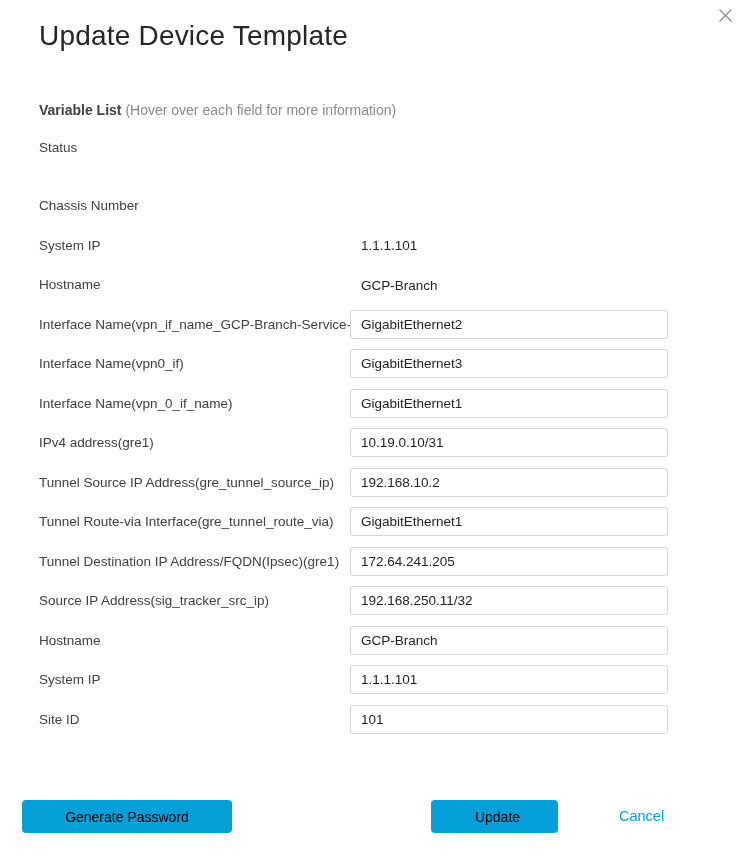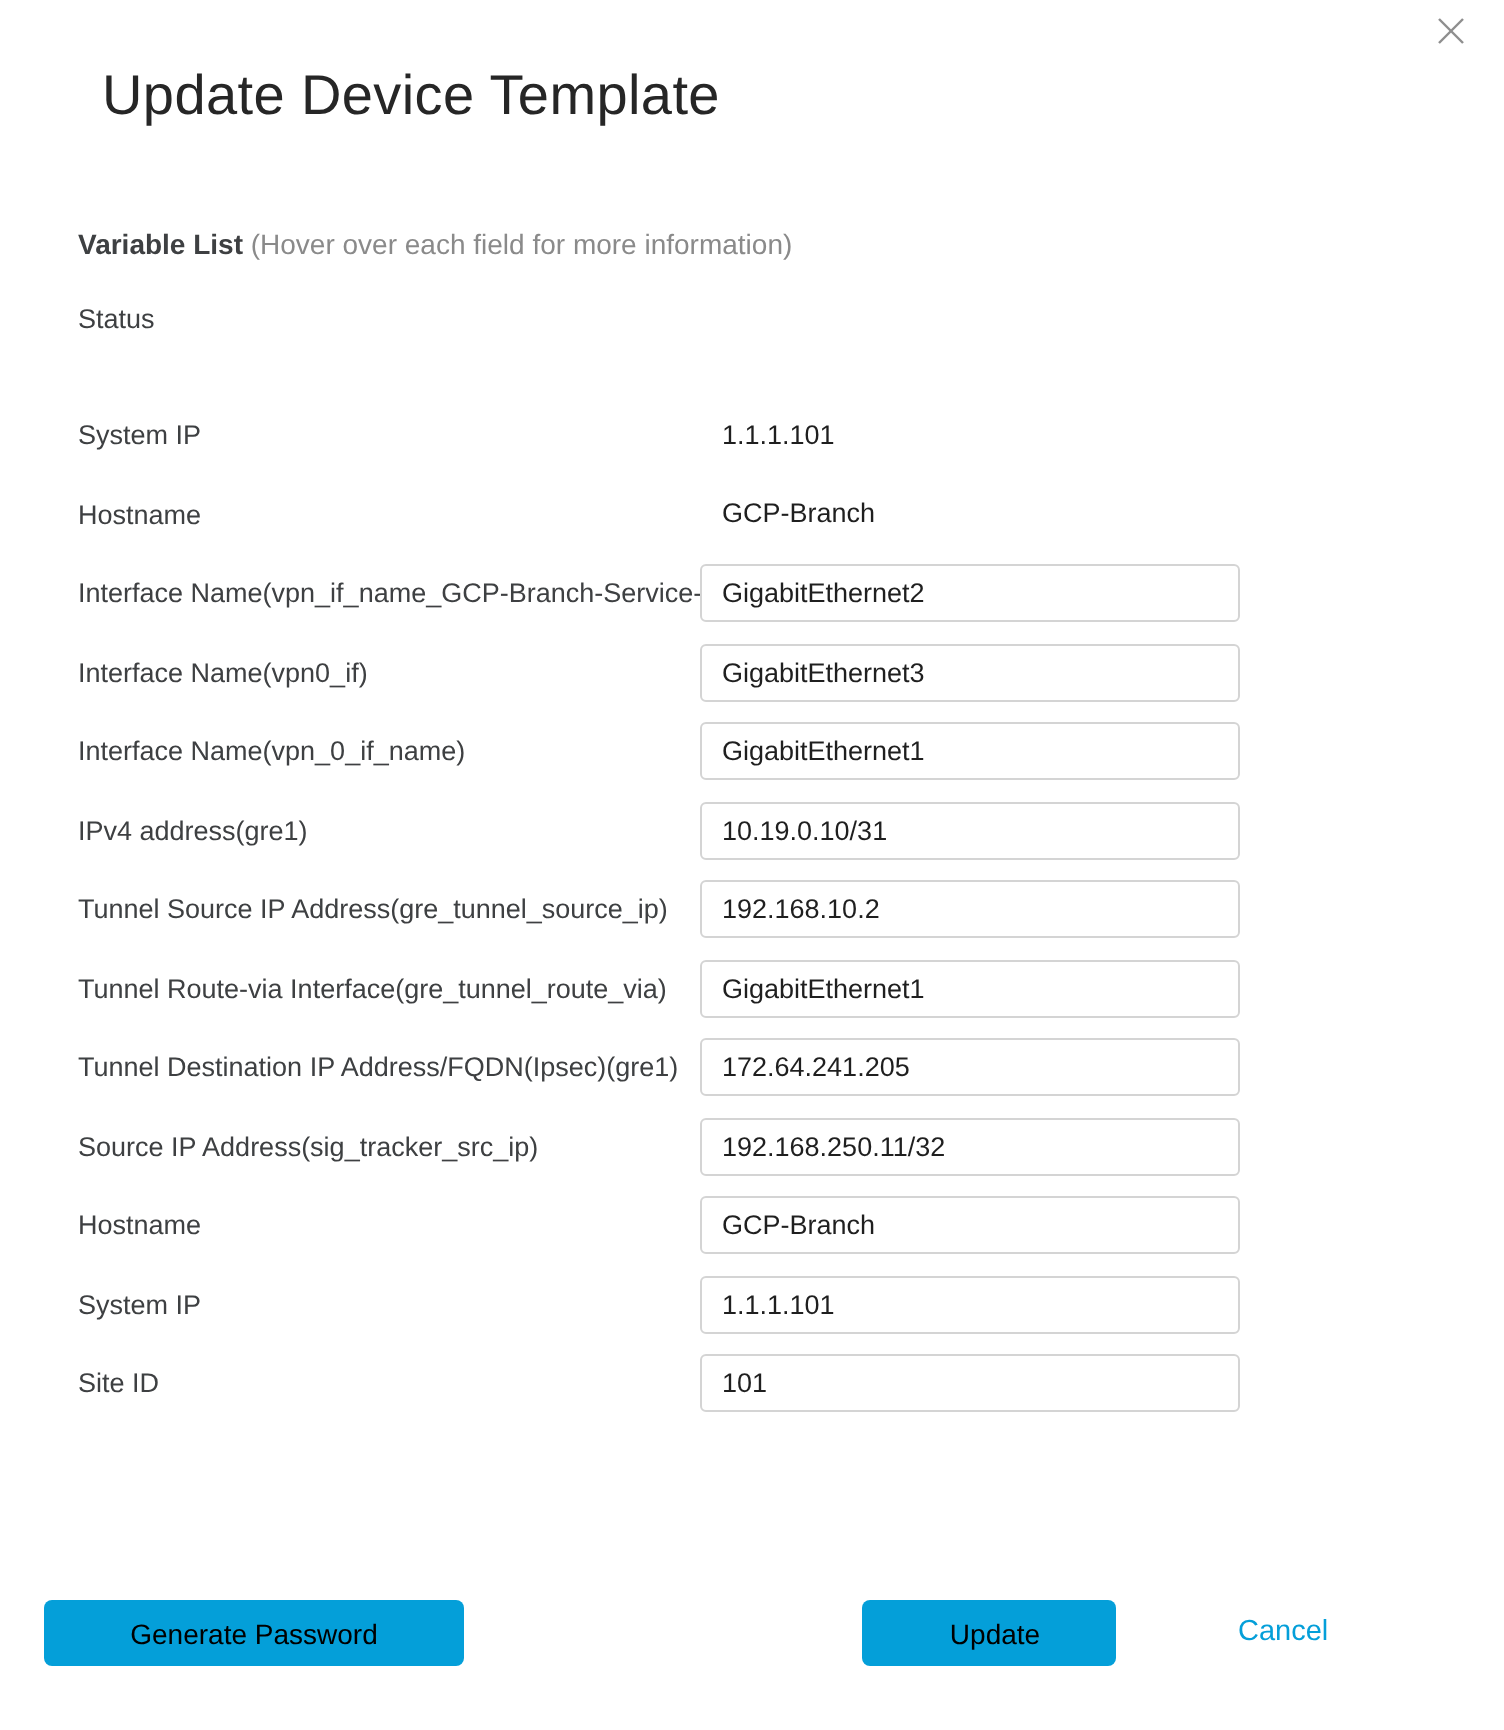--- a/index.html
+++ b/index.html
@@ -19,21 +19,21 @@
     overflow:hidden;
   }
   .close-btn{
     position:absolute;top:4px;right:16px;
     width:22px;height:22px;
     display:flex;align-items:center;justify-content:center;
     cursor:pointer;
   }
   .close-btn svg{display:block;}
   .dialog-title{
-    margin:12px;
+    margin:0;
     padding:20px 0 0 39px;
     font-size:28px;
     font-weight:400;
     color:#262626;
     letter-spacing:.2px;
   }
   .section-heading{
     margin:50px 0 0 39px;
     font-size:14px;
     color:#444444;
@@ -61,21 +61,21 @@
   .row-value{
     width:318px;
     flex:0 0 318px;
   }
   .row-value .static-value{
     font-size:13.5px;
     color:var(--value-color);
     padding-left:11px;
   }
   .row-value input{
-    width:270px;
+    width:318px;
     height:29px;
     border:1px solid var(--input-border);
     border-radius:3px;
     padding:0 10px;
     font-family:"Liberation Sans", sans-serif;
     font-size:13.5px;
     color:var(--value-color);
     background:#fff;
     outline:none;
   }
@@ -117,20 +117,24 @@
   <h1 class="dialog-title">Update Device Template</h1>
 
   <div class="section-heading">
     <span class="bold">Variable List</span>
     <span class="hint">(Hover over each field for more information)</span>
   </div>
 
   <div class="rows">
       <div class="row gap-after">
       <div class="row-label">Status</div>
+    </div>
+      <div class="row">
+      <div class="row-label">Chassis Number</div>
+      <div class="row-value"><span class="static-value"></span></div>
     </div>
       <div class="row">
       <div class="row-label">System IP</div>
       <div class="row-value"><span class="static-value">1.1.1.101</span></div>
     </div>
       <div class="row">
       <div class="row-label">Hostname</div>
       <div class="row-value"><span class="static-value">GCP-Branch</span></div>
     </div>
       <div class="row">

